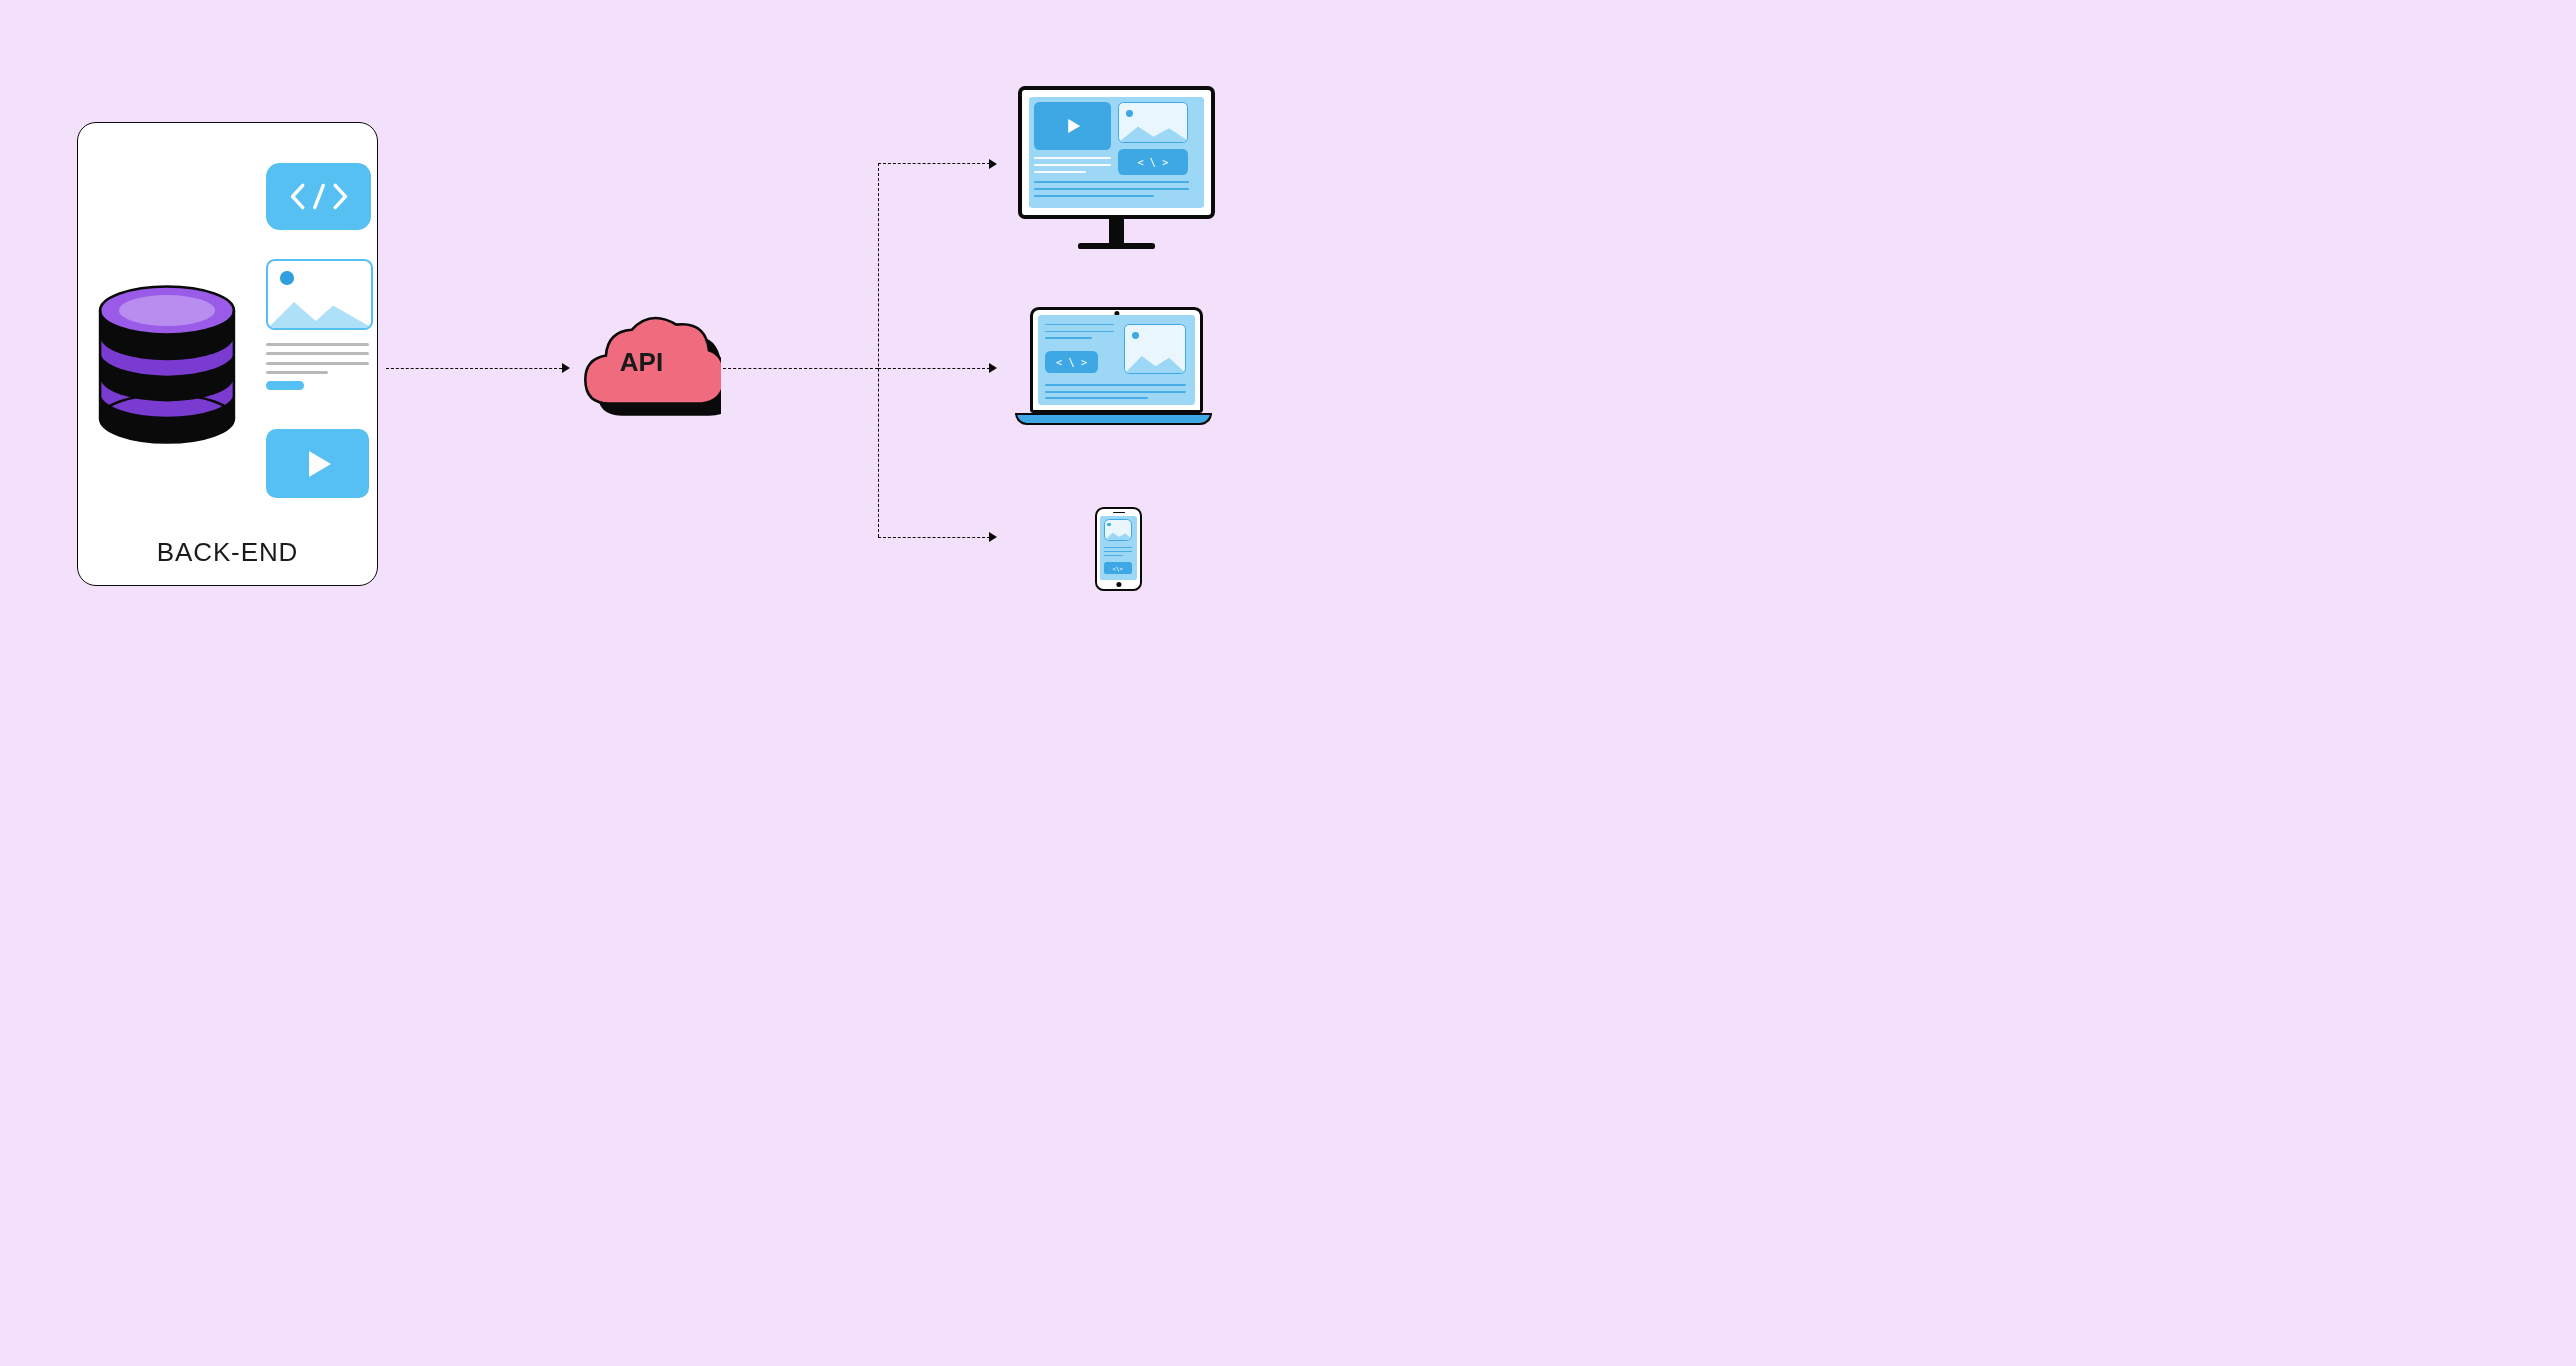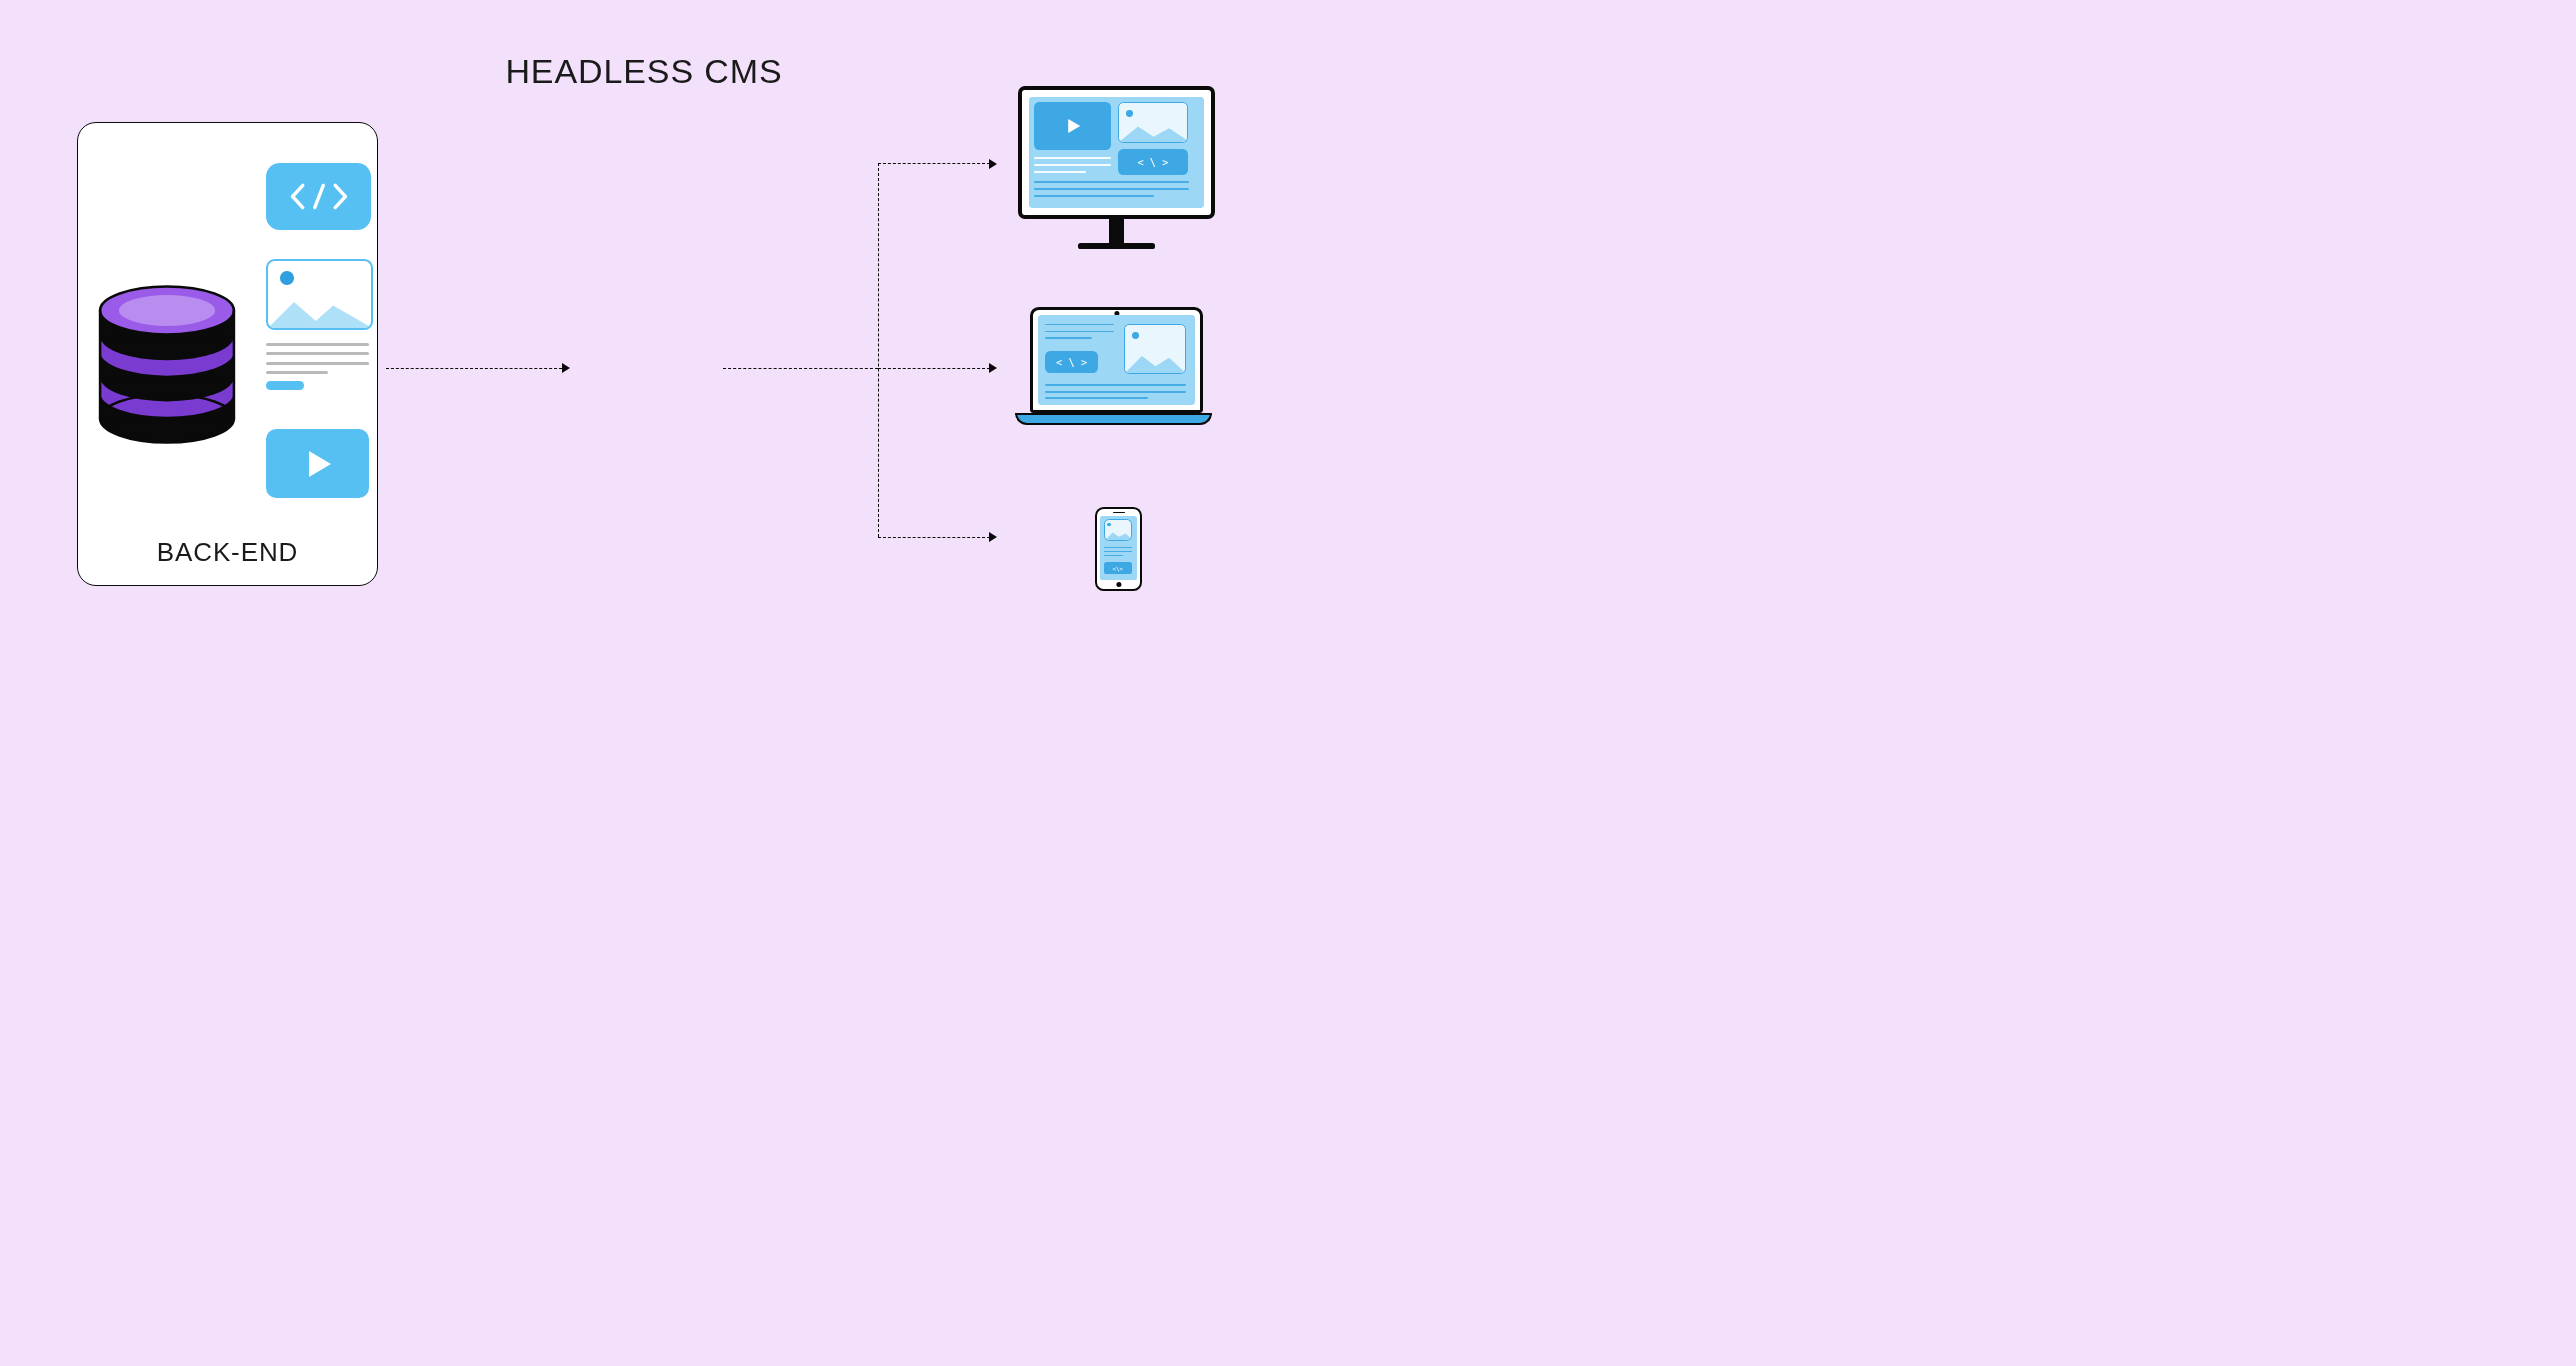--- a/index.html
+++ b/index.html
@@ -332,21 +332,20 @@
     background: #9cd8f6;
     border-radius: 2.6px;
     position: relative;
   }
 </style>
 </head>
 <body>
 
 <div class="canvas">
 
-  <div class="title">HEADLESS CMS</div>
 
   <div class="backend-card">
     <div class="backend-label">BACK-END</div>
   </div>
 
   <div class="db">
     <svg width="146" height="163" viewBox="0 0 170 190">
 
       <ellipse cx="85" cy="158" rx="78" ry="28" fill="#0a0a0a"></ellipse>
       <rect x="7" y="128" width="156" height="30" fill="#0a0a0a"></rect>
@@ -395,20 +394,29 @@
     <div class="pill"></div>
   </div>
 
   <div class="video-block">
     <div class="play"></div>
   </div>
 
   <div class="dashline" style="left:386px; top:368px; width:176px;"></div>
   <div class="arrowhead" style="left:562px; top:363px;"></div>
 
+  <div class="api-wrap">
+    <svg class="api-shadow" width="146" height="112" viewBox="0 0 170 130" style="left:0;top:0;">
+      <path d="M40 110 q-28 0 -28 -28 q0 -24 24 -28 q2 -28 30 -30 q22 -24 52 -6 q34 -4 38 30 q18 6 18 30 q0 32 -32 32 z" transform="translate(14,14)" fill="#0a0a0a"></path>
+    </svg>
+    <svg class="api-cloud" width="146" height="112" viewBox="0 0 170 130" style="left:0;top:0;">
+      <path d="M40 110 q-28 0 -28 -28 q0 -24 24 -28 q2 -28 30 -30 q22 -24 52 -6 q34 -4 38 30 q18 6 18 30 q0 32 -32 32 z" fill="#f16b7e" stroke="#0a0a0a" stroke-width="3"></path>
+    </svg>
+    <div class="api-label">API</div>
+  </div>
 
   <div class="dashline" style="left:723px; top:368px; width:155px;"></div>
 
   <div class="dashlinev" style="left:878px; top:163px; height:374px;"></div>
 
   <div class="dashline" style="left:878px; top:163px; width:112px;"></div>
   <div class="arrowhead" style="left:989px; top:159px;"></div>
 
   <div class="dashline" style="left:878px; top:368px; width:112px;"></div>
   <div class="arrowhead" style="left:989px; top:363px;"></div>

